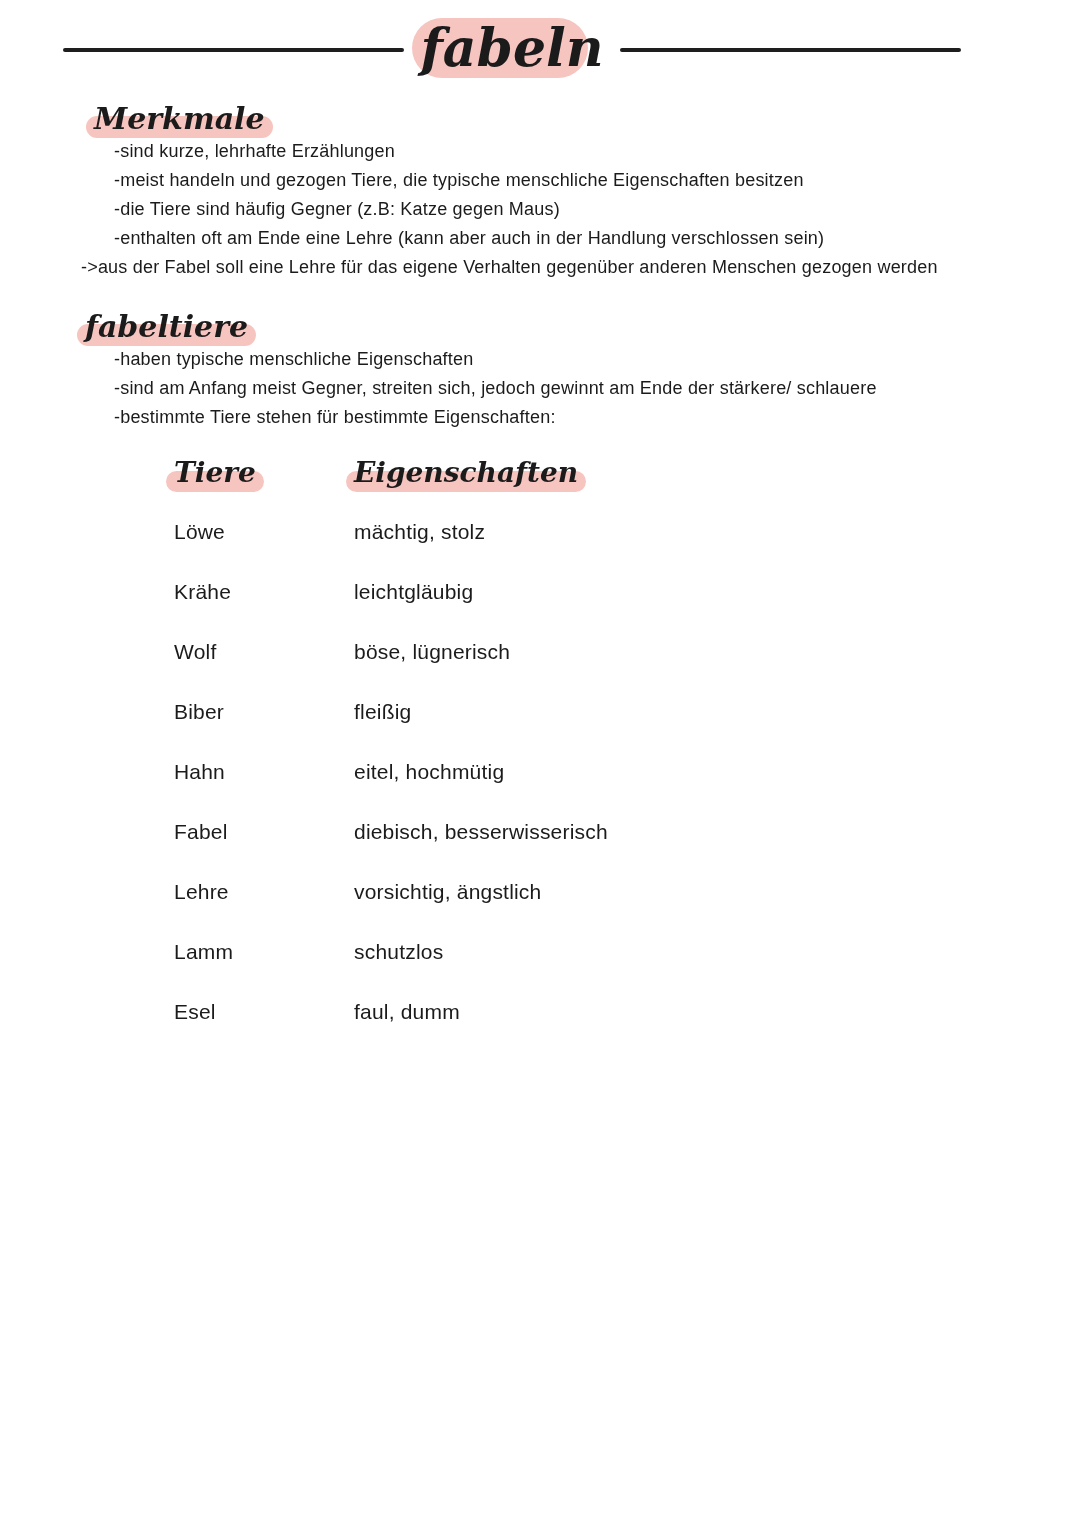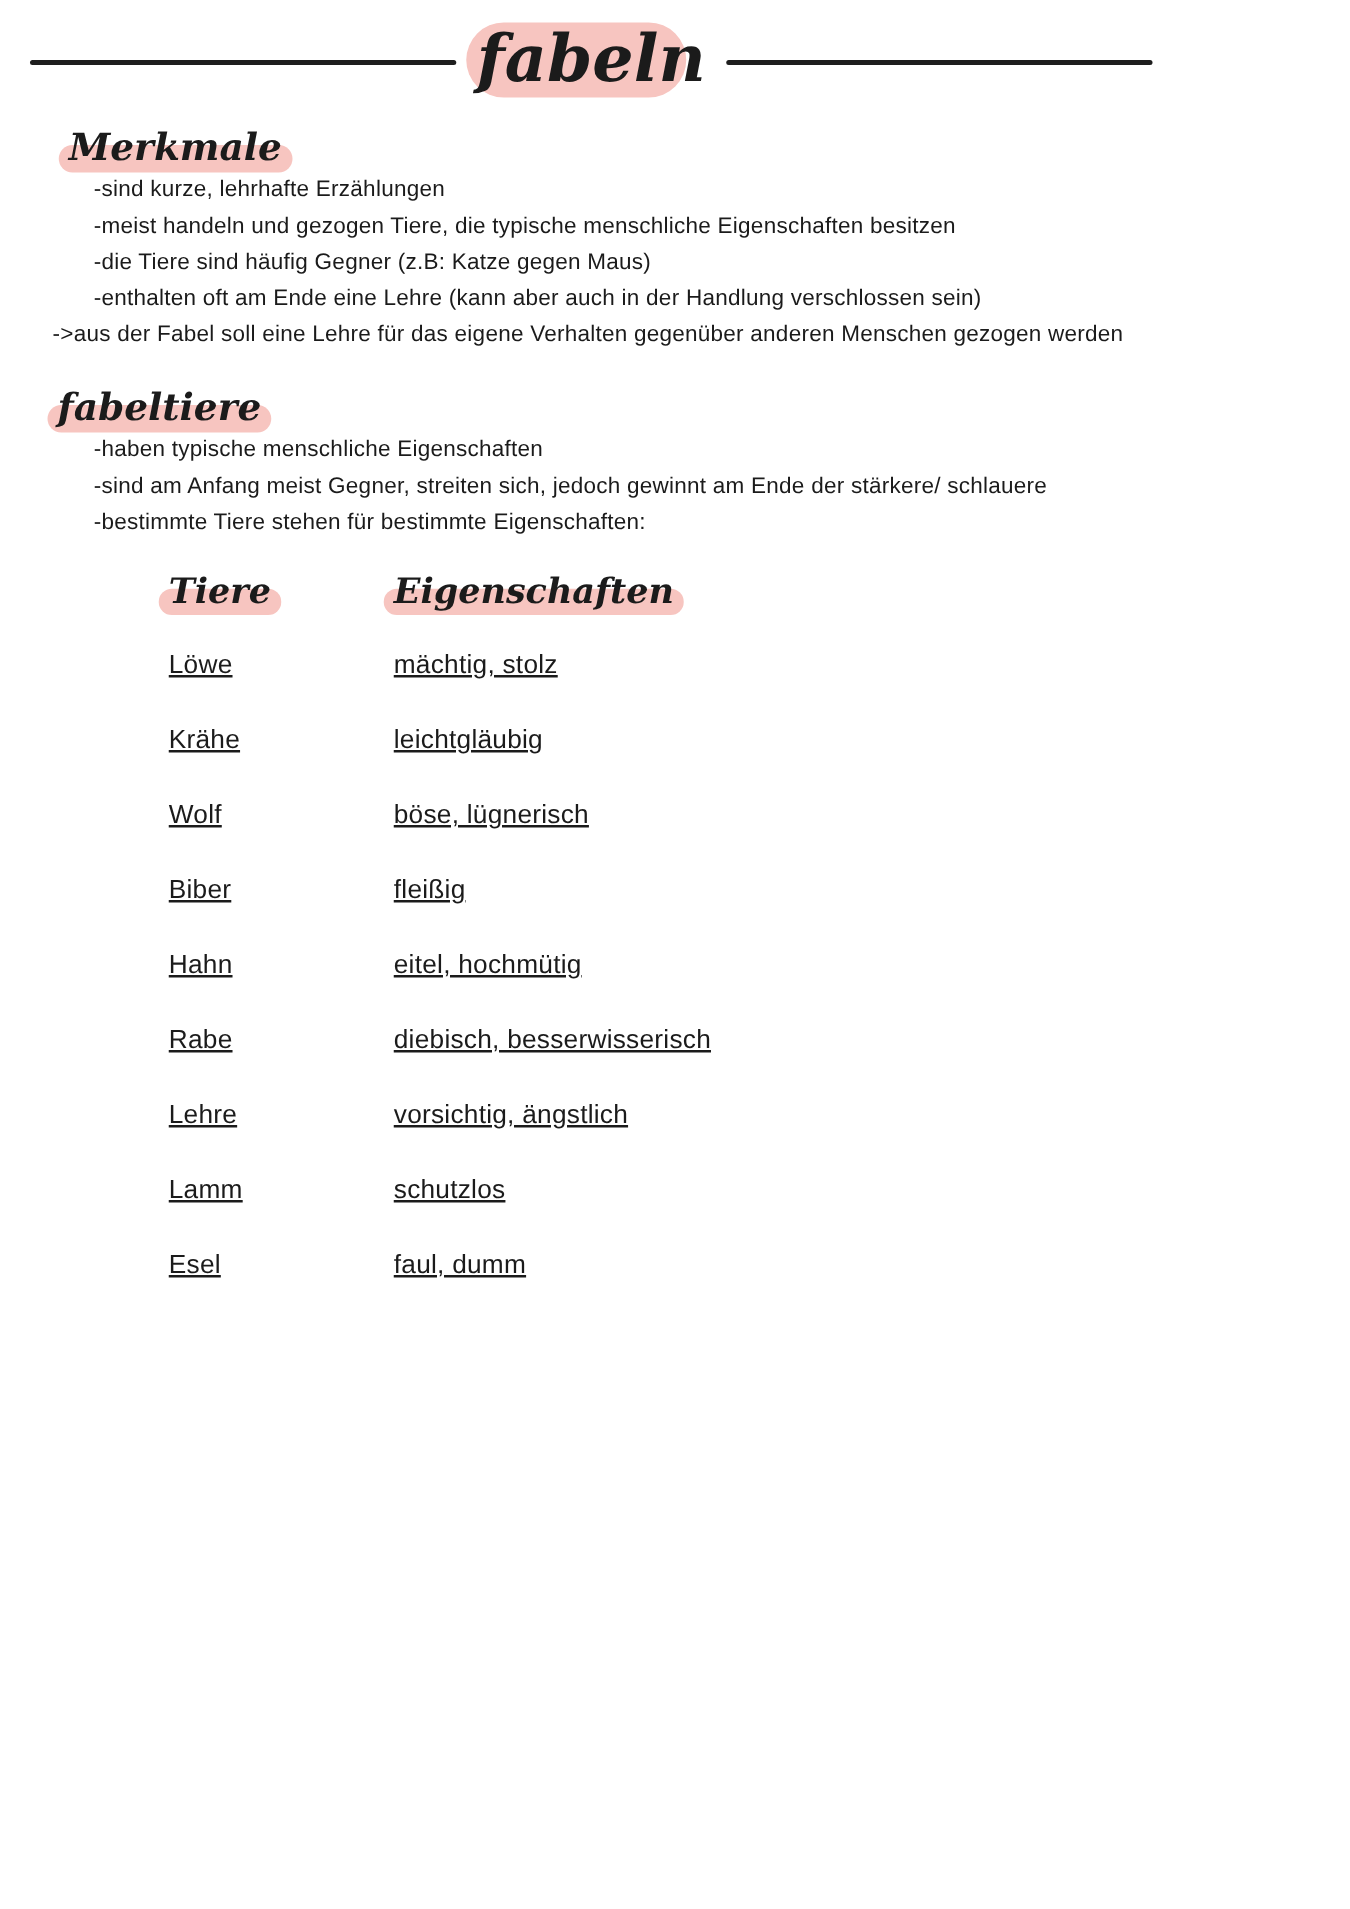--- a/index.html
+++ b/index.html
@@ -8,20 +8,21 @@
     background: #ffffff;
   }
   .page {
     position: relative;
     width: 944px;
     height: 1527px;
     background: #ffffff;
     overflow: hidden;
     color: var(--ink, #1b1b1b);
     font-family: "Liberation Sans", sans-serif;
+    padding-left: 39px;
   }
 
   
   .title-row {
     display: flex;
     align-items: center;
     margin-top: 8px;
     height: 84px;
   }
   .rule {
@@ -104,21 +105,20 @@
   }
   .sec-merkmale  { margin-top: 0; }
   .sec-merkmale h2.heading { margin-bottom: 2px; }
   .sec-fabeltiere { margin-top: 28px; }
   .sec-fabeltiere h2.heading { margin-bottom: 2px; }
 
   
   .animal-table {
     margin-top: 26px;
     margin-left: 135px;
-    text-decoration: underline;
   }
   .t-head {
     display: grid;
     grid-template-columns: 180px 1fr;
     align-items: start;
     height: 62px;
   }
   .t-head .script {
     font-size: 28px;
     line-height: 1.1;
@@ -182,21 +182,21 @@
     </div>
     <div class="t-row">
       <span class="t-cell">Biber</span>
       <span class="t-cell">fleißig</span>
     </div>
     <div class="t-row">
       <span class="t-cell">Hahn</span>
       <span class="t-cell">eitel, hochmütig</span>
     </div>
     <div class="t-row">
-      <span class="t-cell">Rabe</span>
+      <span class="t-cell">Fabel</span>
       <span class="t-cell">diebisch, besserwisserisch</span>
     </div>
     <div class="t-row">
       <span class="t-cell">Lehre</span>
       <span class="t-cell">vorsichtig, ängstlich</span>
     </div>
     <div class="t-row">
       <span class="t-cell">Lamm</span>
       <span class="t-cell">schutzlos</span>
     </div>

